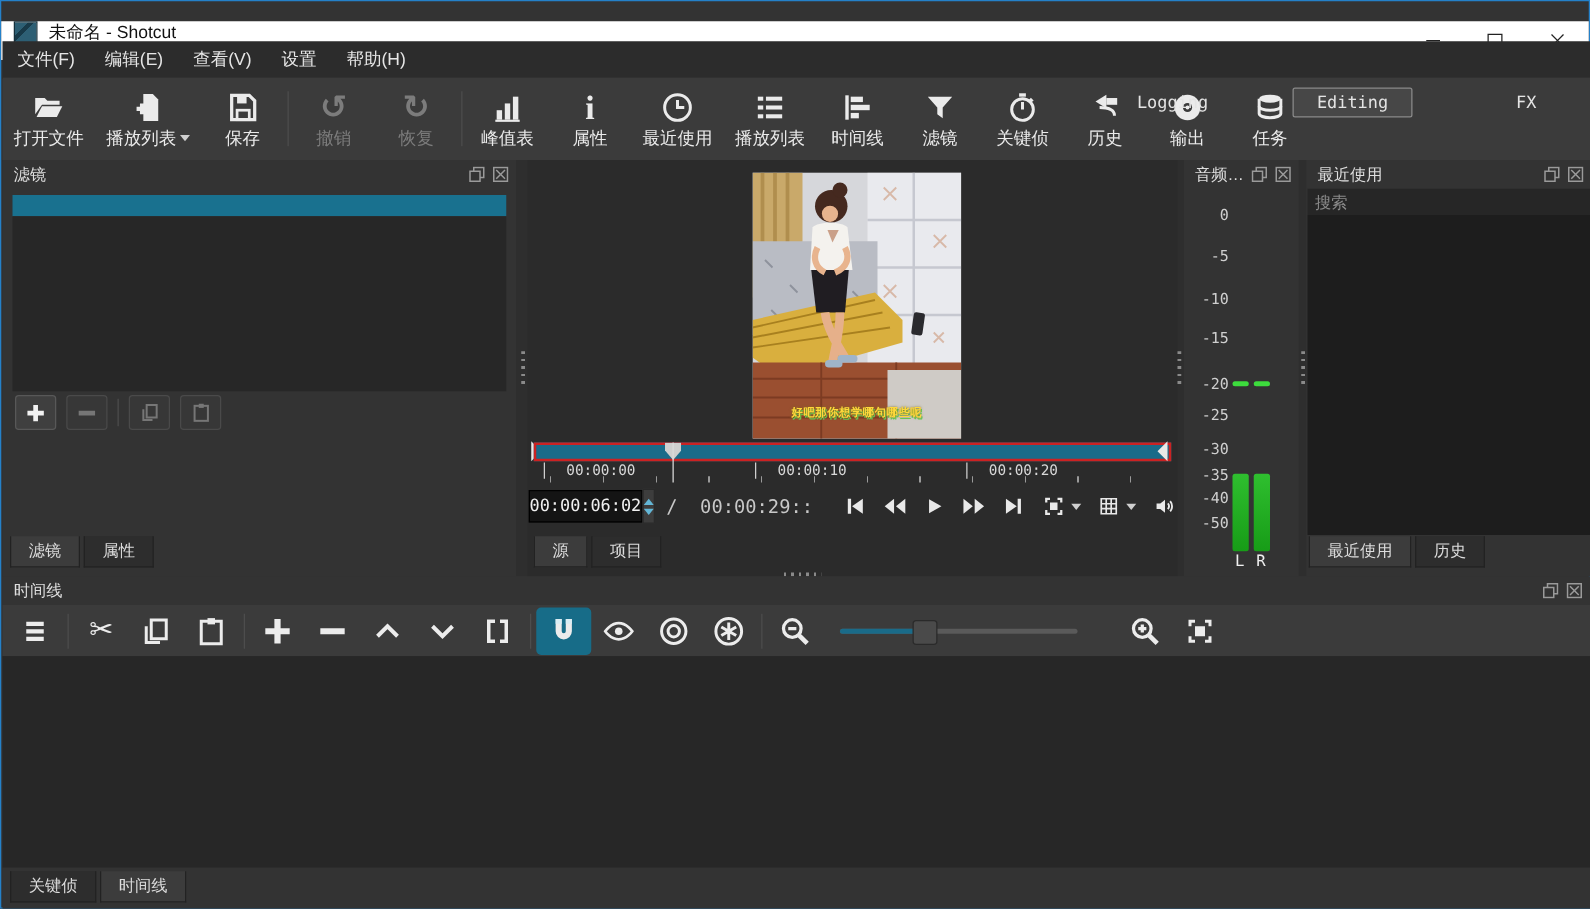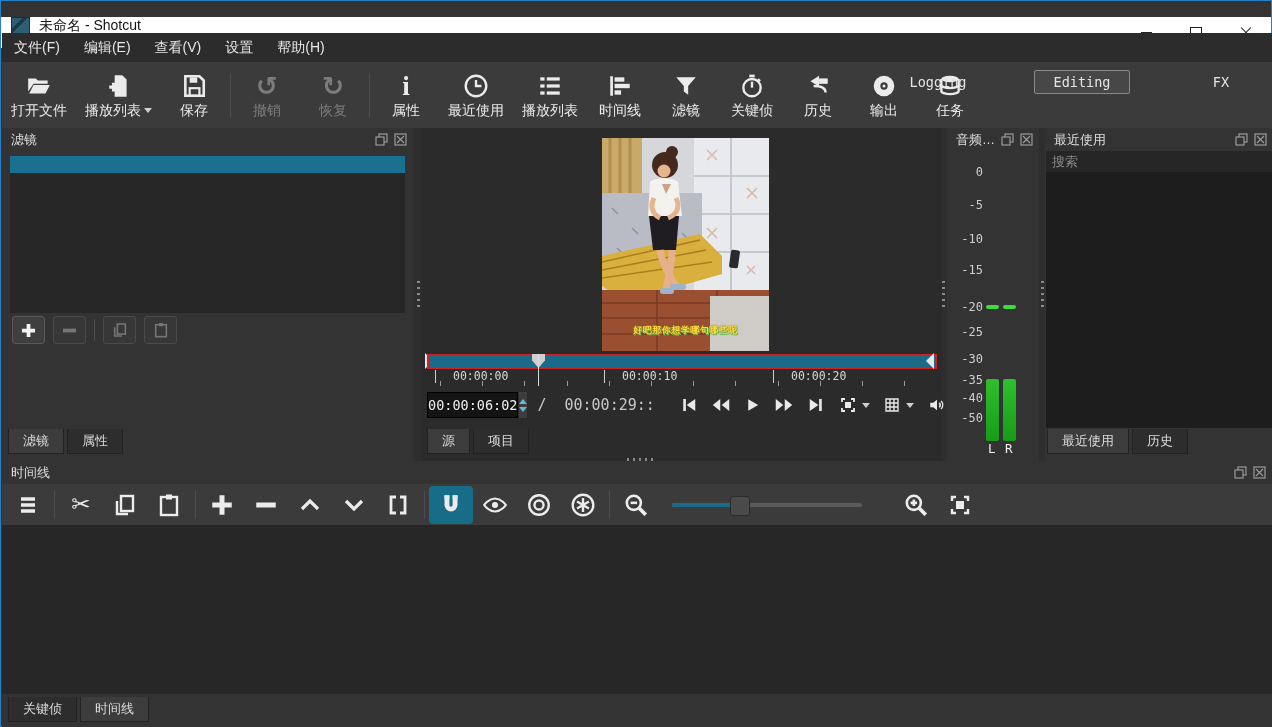--- a/index.html
+++ b/index.html
@@ -56,21 +56,21 @@
   .video-box{position:absolute;left:180px;top:10px;width:167px;height:213px;background:#737373;overflow:hidden;}
   .subtitle{position:absolute;left:0;right:0;bottom:14px;text-align:center;font-size:9px;font-weight:bold;color:#ffd83a;text-shadow:0 0 2px #7b6f1f,1px 1px 0 #6c5;letter-spacing:.5px;}
   .scrubber{position:absolute;left:5px;top:226px;width:510px;height:15px;background:#1a6b89;border:2px solid #cc2222;box-sizing:border-box;}
   .trim-in{position:absolute;left:3px;top:225px;width:0;height:0;border-top:8px solid transparent;border-bottom:8px solid transparent;border-left:8px solid #e8e8e8;}
   .trim-out{position:absolute;left:504px;top:225px;width:0;height:0;border-top:8px solid transparent;border-bottom:8px solid transparent;border-right:8px solid #e8e8e8;}
   .playhead{position:absolute;left:110px;top:226px;width:13px;height:14px;background:#cfcfcf;clip-path:polygon(0 0,100% 0,100% 45%,50% 100%,0 45%);}
   .playhead-line{position:absolute;left:116px;top:226px;width:1px;height:32px;background:#dcdcdc;}
   .ruler{position:absolute;left:5px;top:241px;width:510px;height:17px;color:#d8d8d8;font-family:"DejaVu Sans Mono",monospace;font-size:11.5px;}
   .ruler-label{position:absolute;top:1px;border-left:1px solid #cfcfcf;padding-left:17px;line-height:13px;}
   .ruler-ticks{position:absolute;left:13px;right:0;bottom:0;height:5px;background-image:repeating-linear-gradient(90deg,#9a9a9a 0 1px,transparent 1px 42.2px);}
-  .transport{position:absolute;left:5px;top:264px;width:512px;height:26px;display:flex;align-items:center;}
+  .transport{position:absolute;left:5px;top:264px;width:512px;height:26px;display:flex;align-items:center;justify-content:center;}
   .timecode{width:94px;height:24px;background:#141414;color:#f0f0f0;font-family:"DejaVu Sans Mono",monospace;font-size:13.5px;display:flex;align-items:center;justify-content:center;border:1px solid #000;}
   .spinner{width:17px;height:26px;background:#3d3d3d;border:1px solid #2a2a2a;display:flex;flex-direction:column;align-items:center;justify-content:center;gap:3px;}
   .spin-up{width:0;height:0;border-left:4px solid transparent;border-right:4px solid transparent;border-bottom:5px solid #63b6d6;}
   .spin-dn{width:0;height:0;border-left:4px solid transparent;border-right:4px solid transparent;border-top:5px solid #63b6d6;}
   .dur{color:#c8c8c8;font-family:"DejaVu Sans Mono",monospace;font-size:15px;margin-left:9px;white-space:nowrap;}
   .pbtns{display:flex;align-items:center;gap:12px;margin-left:24px;}
   .pbtn{display:flex;align-items:center;justify-content:center;color:#e9e9e9;}
   
   .audio-dock{position:absolute;left:945px;top:0;width:92px;height:333px;background:#333;}
   .scale-lbl{position:absolute;right:56px;transform:translateY(-50%);color:#cfcfcf;font-size:12px;font-family:"DejaVu Sans Mono",monospace;}
@@ -161,20 +161,31 @@
     <div class="tsep"></div>
     <div class="tbtn disabled">
       <span class="ticon glyph-big">↺</span>
       <span>撤销</span>
     </div>
     <div class="tbtn disabled">
       <span class="ticon glyph-big">↻</span>
       <span>恢复</span>
     </div>
     <div class="tsep"></div>
+    <div class="tbtn">
+      <span class="ticon">
+        <svg width="26" height="26" viewBox="0 0 24 24">
+            <rect x="4" y="14" width="4" height="7" fill="currentColor"></rect>
+            <rect x="10" y="9" width="4" height="12" fill="currentColor"></rect>
+            <rect x="16" y="4" width="4" height="17" fill="currentColor"></rect>
+            <rect x="3" y="21" width="18" height="1.6" fill="currentColor"></rect>
+          </svg>
+      </span>
+      <span>峰值表</span>
+    </div>
     <div class="tbtn">
       <span class="ticon serif-i">i</span>
       <span>属性</span>
     </div>
     <div class="tbtn">
       <span class="ticon">
         <svg width="26" height="26" viewBox="0 0 24 24">
             <circle cx="12" cy="12" r="9.5" fill="none" stroke="currentColor" stroke-width="2.2"></circle>
             <path d="M12 6.5V12h5" fill="none" stroke="currentColor" stroke-width="2.2"></path>
           </svg>

